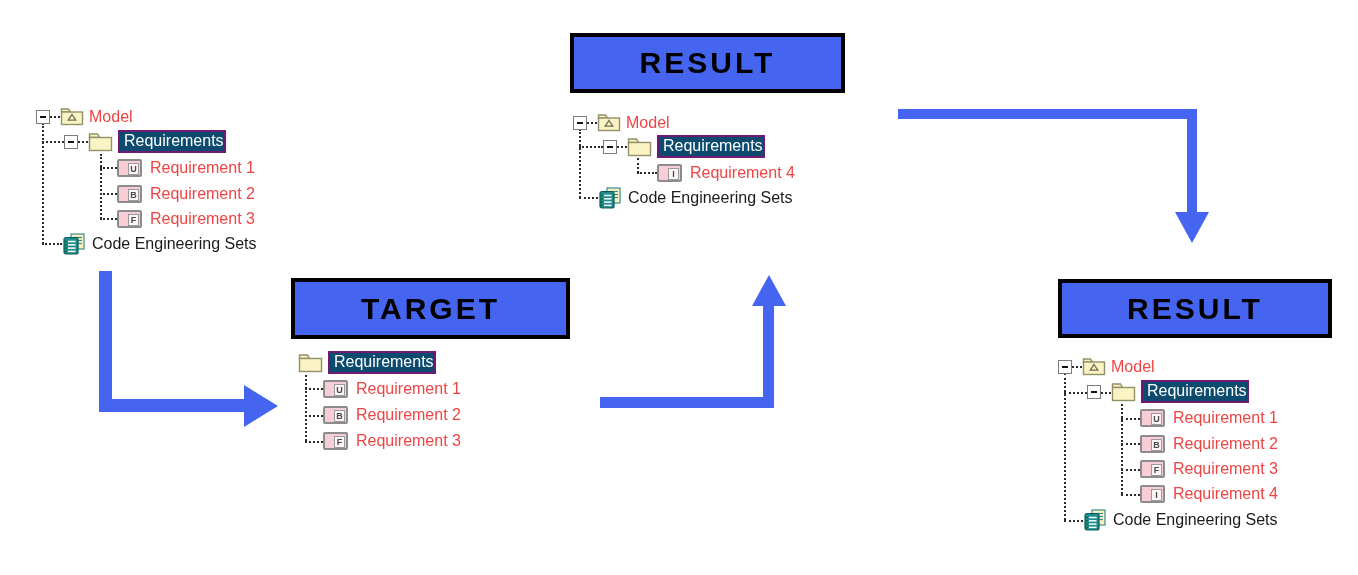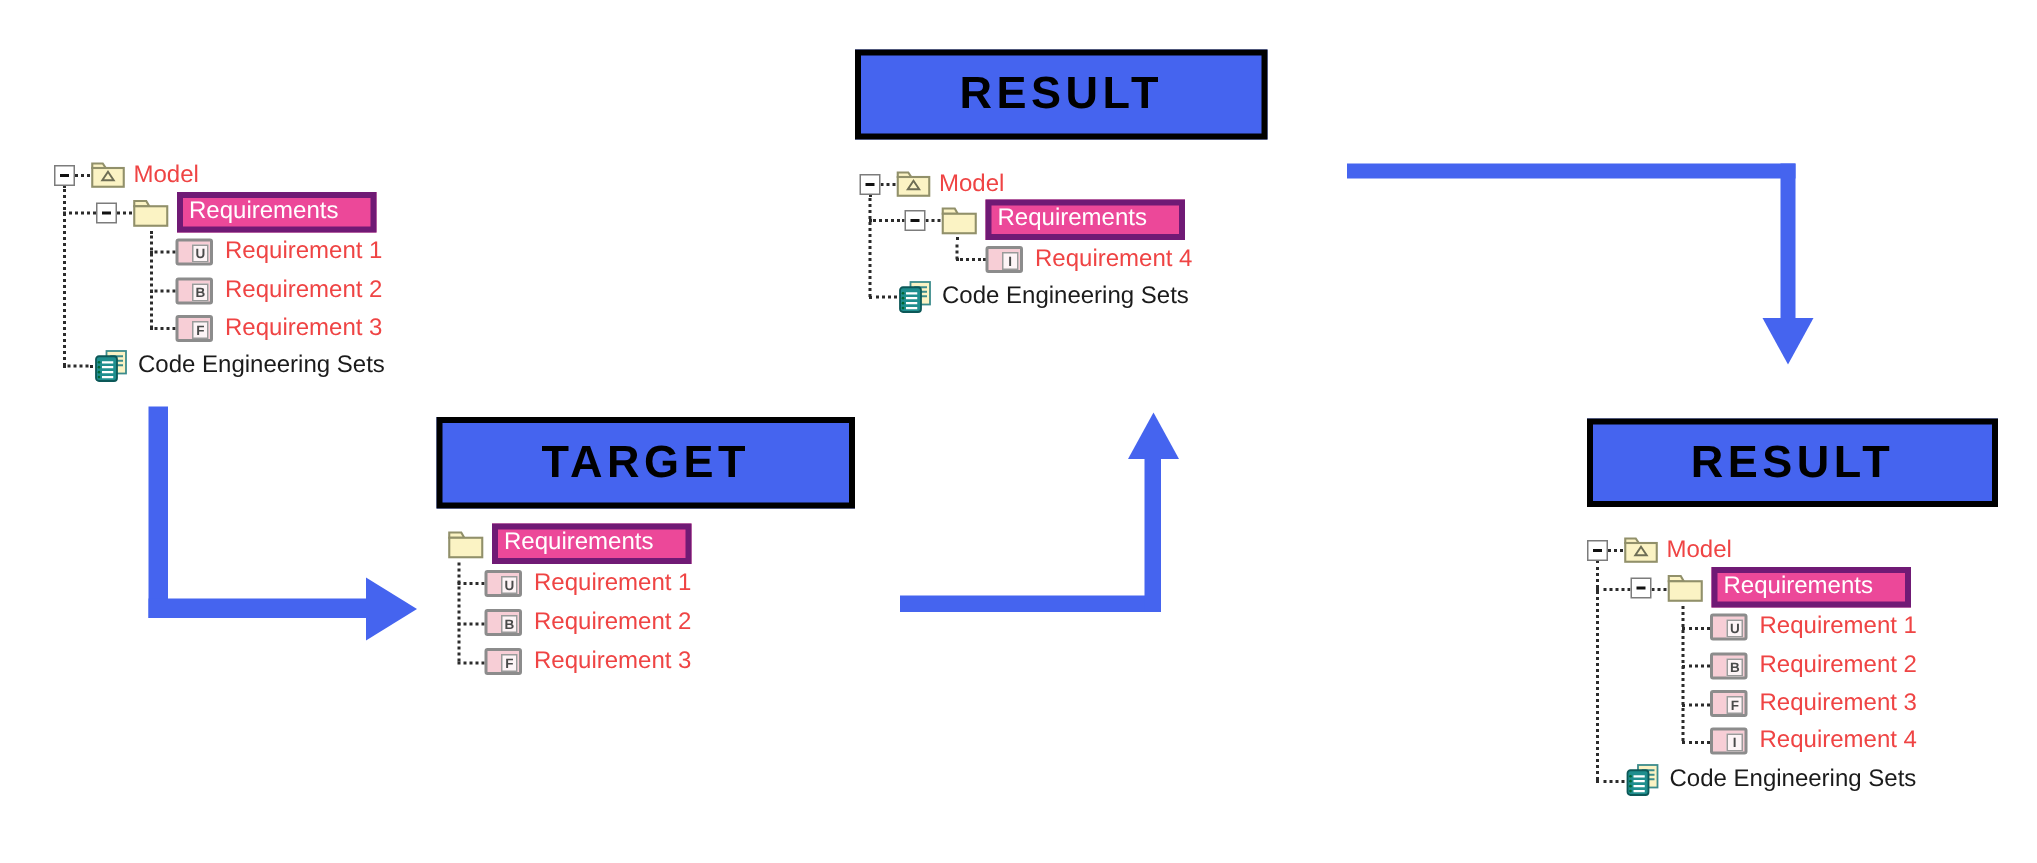--- a/index.html
+++ b/index.html
@@ -16,22 +16,22 @@
     font-weight:bold; font-size:30px; letter-spacing:3px; color:#000;
     font-family:"Liberation Sans", sans-serif;
   }
 
   
   .tree { position:absolute; font-size:16px; }
   .trow { position:absolute; height:25px; display:flex; align-items:center; white-space:nowrap; }
   .lbl-blue { color:#ef4444; }
   .lbl-black { color:#1B1B1B; }
   .sel {
-    background:#ec4899; color:#fff; padding:0 21px 1px 4px;
-    border:4px solid #701a75;
+    background:#0c4a6e; color:#fff; padding:0 0 1px 4px;
+    border:2px solid #701a75;
   }
 
   
   .xbox {
     width:14px; height:14px; background:#fff; border:1px solid #7c7c7c;
     position:relative; flex:0 0 auto; margin-right:10px;
   }
   .xbox::after {
     content:""; position:absolute; left:3px; top:5px; width:6px; height:2px; background:#111;
   }

